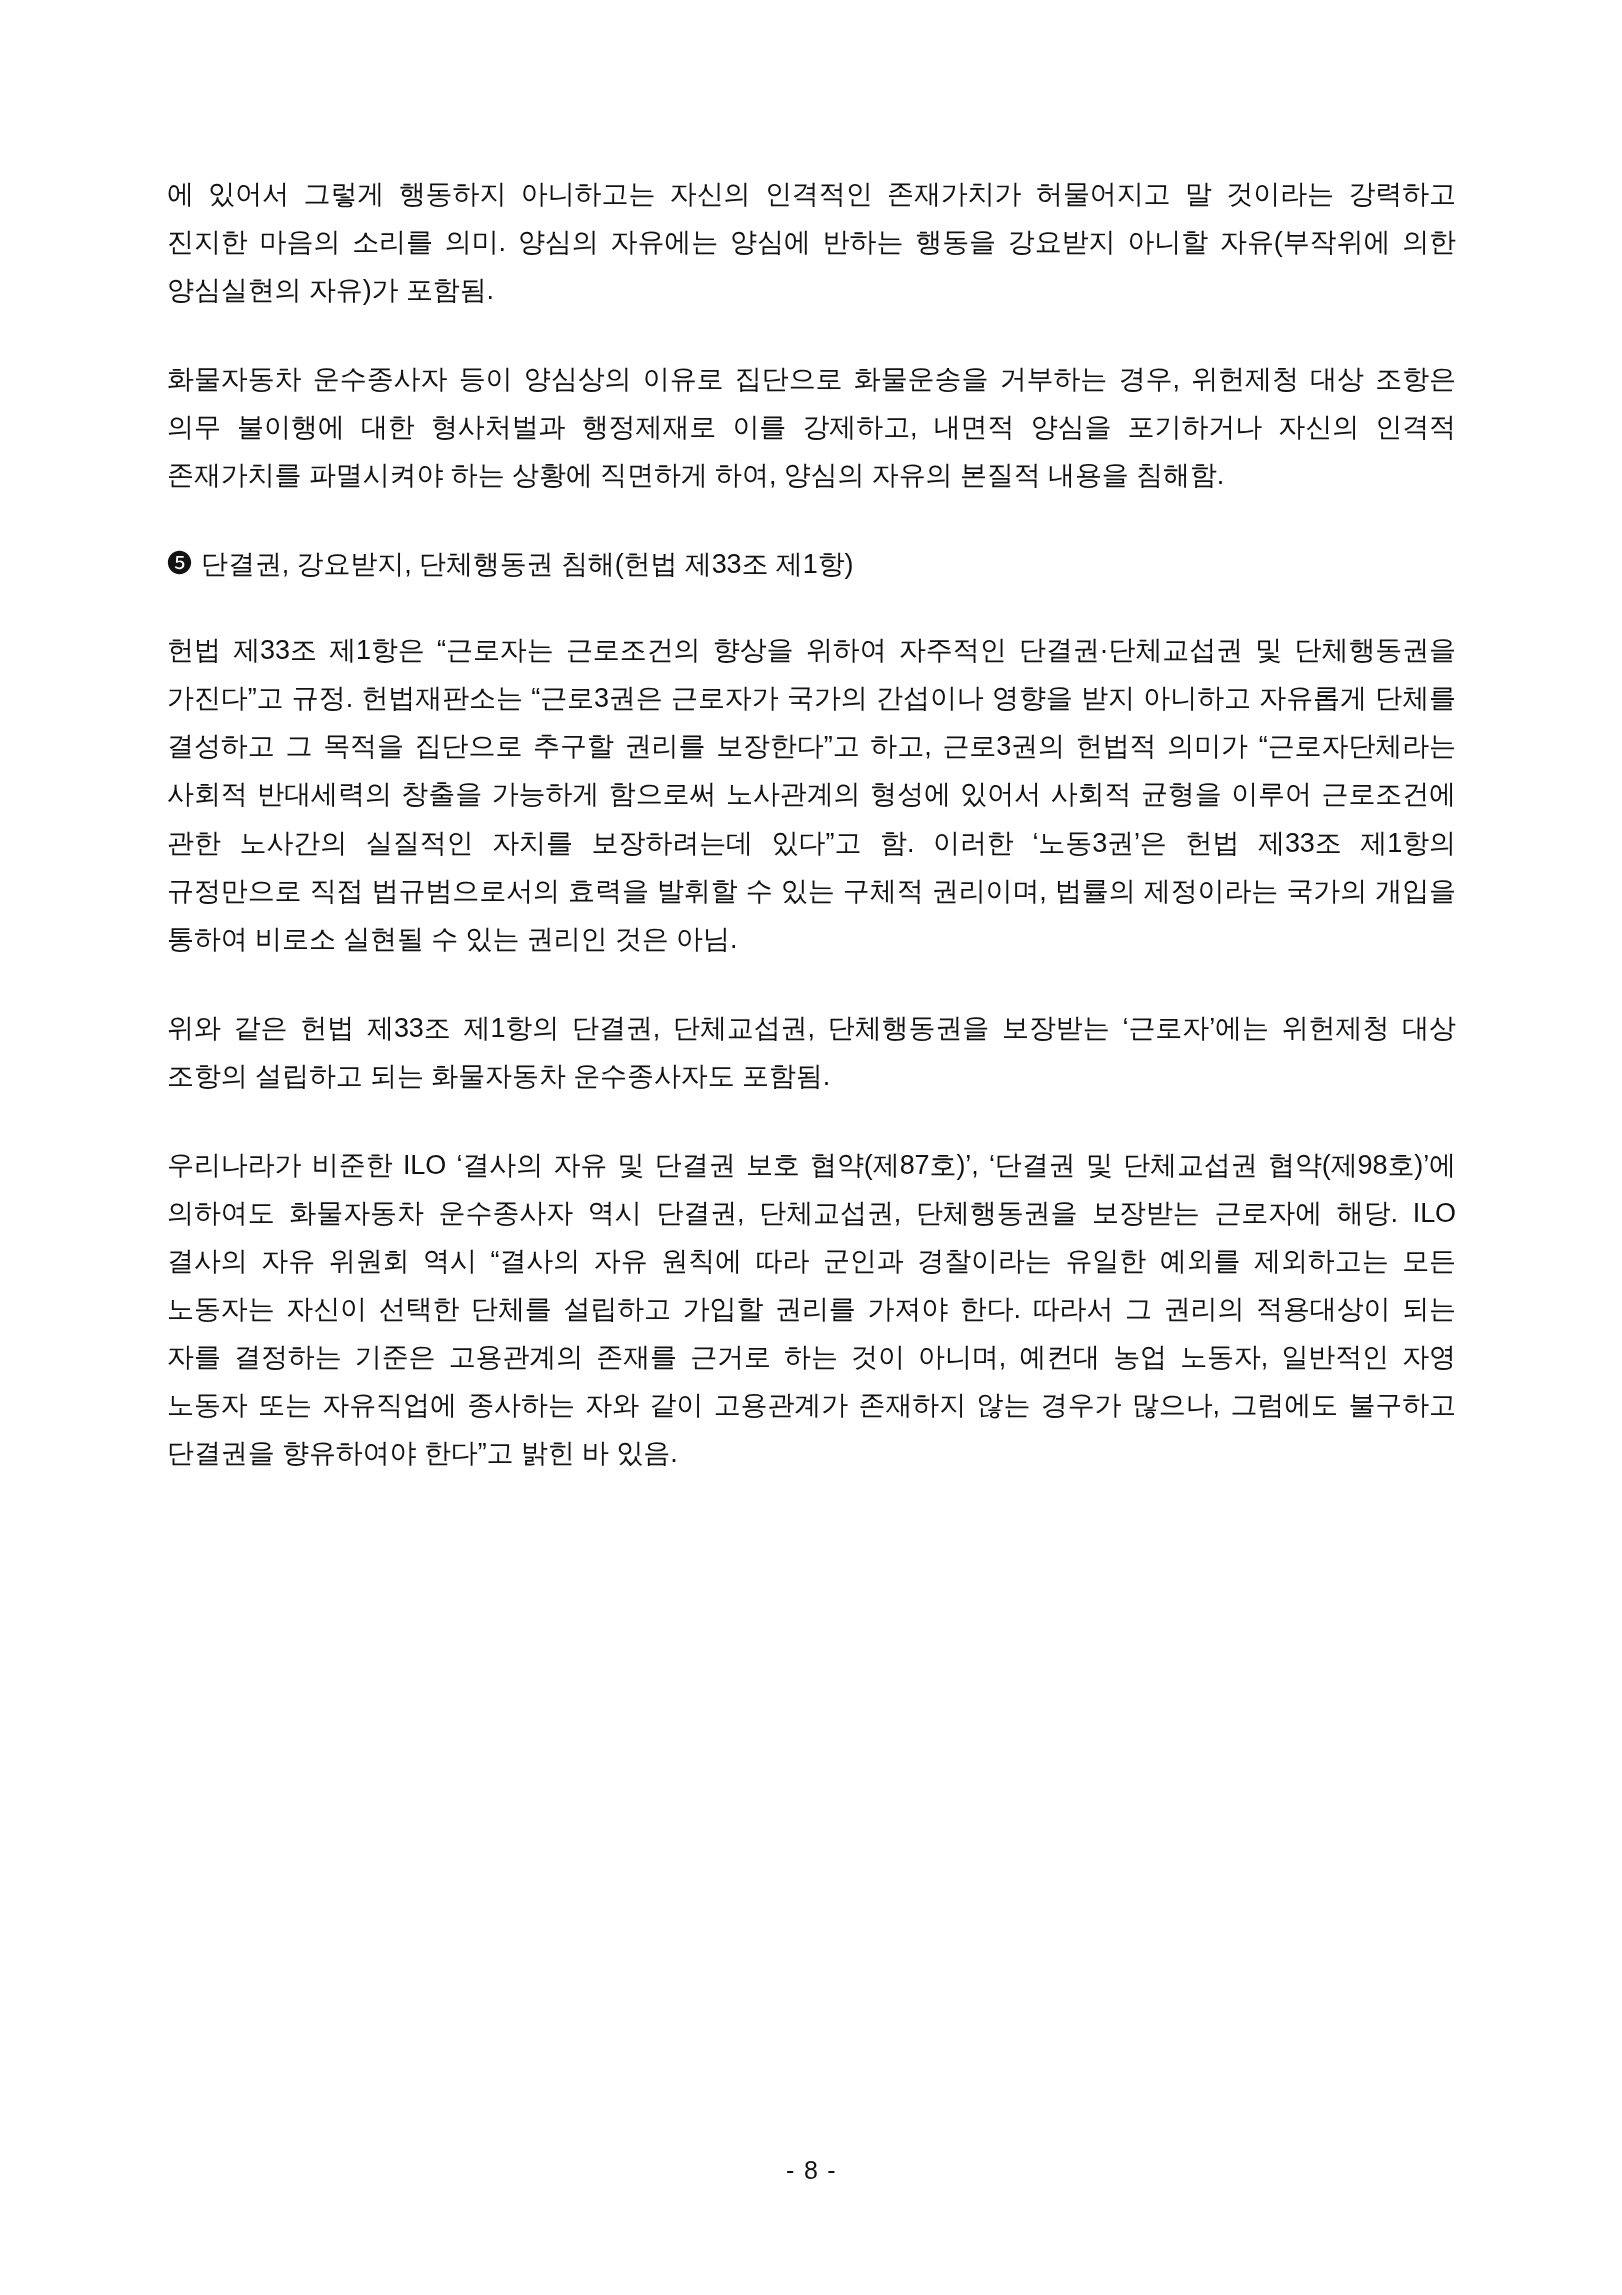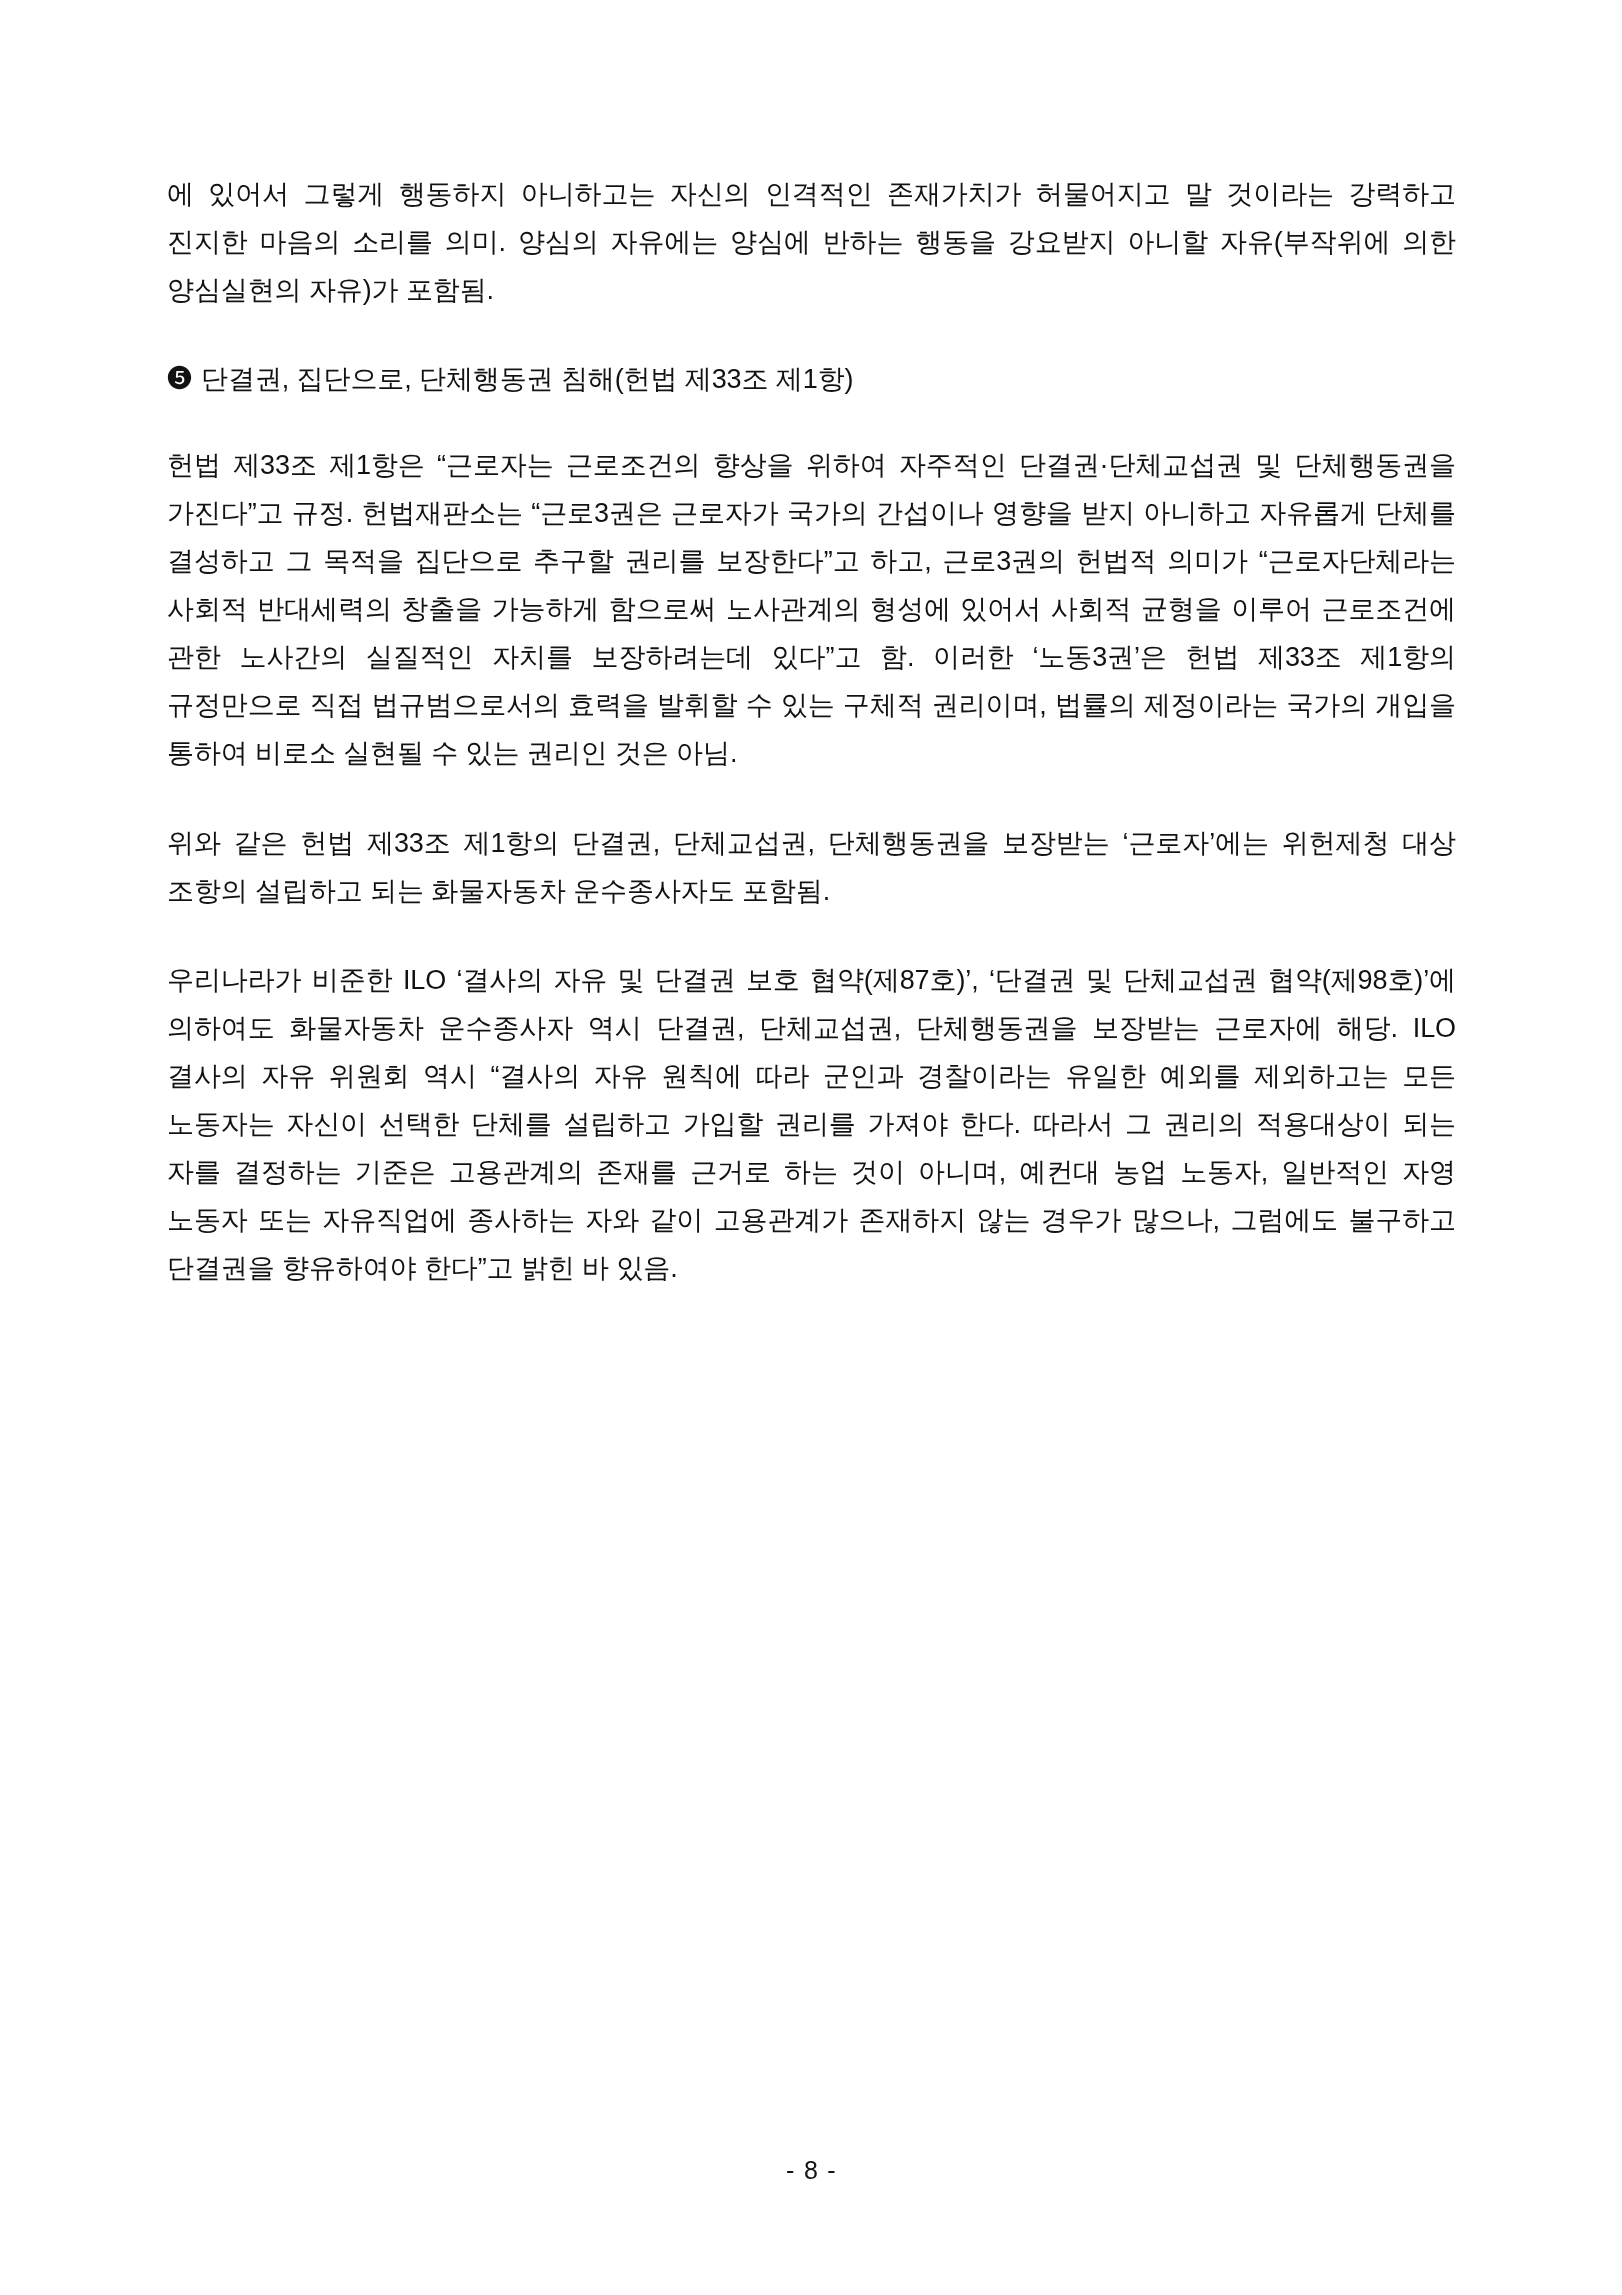--- a/index.html
+++ b/index.html
@@ -61,23 +61,24 @@
     letter-spacing: 1.3px;
     color: #121212;
   }
 </style>
 </head>
 <body>
 
 <div class="page">
   <div class="content" id="content-root">
       <p class="para">에 있어서 그렇게 행동하지 아니하고는 자신의 인격적인 존재가치가 허물어지고 말 것이라는 강력하고 진지한 마음의 소리를 의미. 양심의 자유에는 양심에 반하는 행동을 강요받지 아니할 자유(부작위에 의한 양심실현의 자유)가 포함됨.</p>
+      <p class="para">화물자동차 운수종사자 등이 양심상의 이유로 집단으로 화물운송을 거부하는 경우, 위헌제청 대상 조항은 의무 불이행에 대한 형사처벌과 행정제재로 이를 강제하고, 내면적 양심을 포기하거나 자신의 인격적 존재가치를 파멸시켜야 하는 상황에 직면하게 하여, 양심의 자유의 본질적 내용을 침해함.</p>
       <div class="heading">
         <span class="marker">❺</span>
-        <span class="htext">단결권, 집단으로, 단체행동권 침해(헌법 제33조 제1항)</span>
+        <span class="htext">단결권, 강요받지, 단체행동권 침해(헌법 제33조 제1항)</span>
       </div>
       <p class="para">헌법 제33조 제1항은 “근로자는 근로조건의 향상을 위하여 자주적인 단결권·단체교섭권 및 단체행동권을 가진다”고 규정. 헌법재판소는 “근로3권은 근로자가 국가의 간섭이나 영향을 받지 아니하고 자유롭게 단체를 결성하고 그 목적을 집단으로 추구할 권리를 보장한다”고 하고, 근로3권의 헌법적 의미가 “근로자단체라는 사회적 반대세력의 창출을 가능하게 함으로써 노사관계의 형성에 있어서 사회적 균형을 이루어 근로조건에 관한 노사간의 실질적인 자치를 보장하려는데 있다”고 함. 이러한 ‘노동3권’은 헌법 제33조 제1항의 규정만으로 직접 법규범으로서의 효력을 발휘할 수 있는 구체적 권리이며, 법률의 제정이라는 국가의 개입을 통하여 비로소 실현될 수 있는 권리인 것은 아님.</p>
       <p class="para">위와 같은 헌법 제33조 제1항의 단결권, 단체교섭권, 단체행동권을 보장받는 ‘근로자’에는 위헌제청 대상 조항의 설립하고 되는 화물자동차 운수종사자도 포함됨.</p>
       <p class="para">우리나라가 비준한 ILO ‘결사의 자유 및 단결권 보호 협약(제87호)’, ‘단결권 및 단체교섭권 협약(제98호)’에 의하여도 화물자동차 운수종사자 역시 단결권, 단체교섭권, 단체행동권을 보장받는 근로자에 해당. ILO 결사의 자유 위원회 역시 “결사의 자유 원칙에 따라 군인과 경찰이라는 유일한 예외를 제외하고는 모든 노동자는 자신이 선택한 단체를 설립하고 가입할 권리를 가져야 한다. 따라서 그 권리의 적용대상이 되는 자를 결정하는 기준은 고용관계의 존재를 근거로 하는 것이 아니며, 예컨대 농업 노동자, 일반적인 자영 노동자 또는 자유직업에 종사하는 자와 같이 고용관계가 존재하지 않는 경우가 많으나, 그럼에도 불구하고 단결권을 향유하여야 한다”고 밝힌 바 있음.</p>
     </div>
   <div class="footer">- 8 -</div>
 </div>
 
 
 </body></html>

